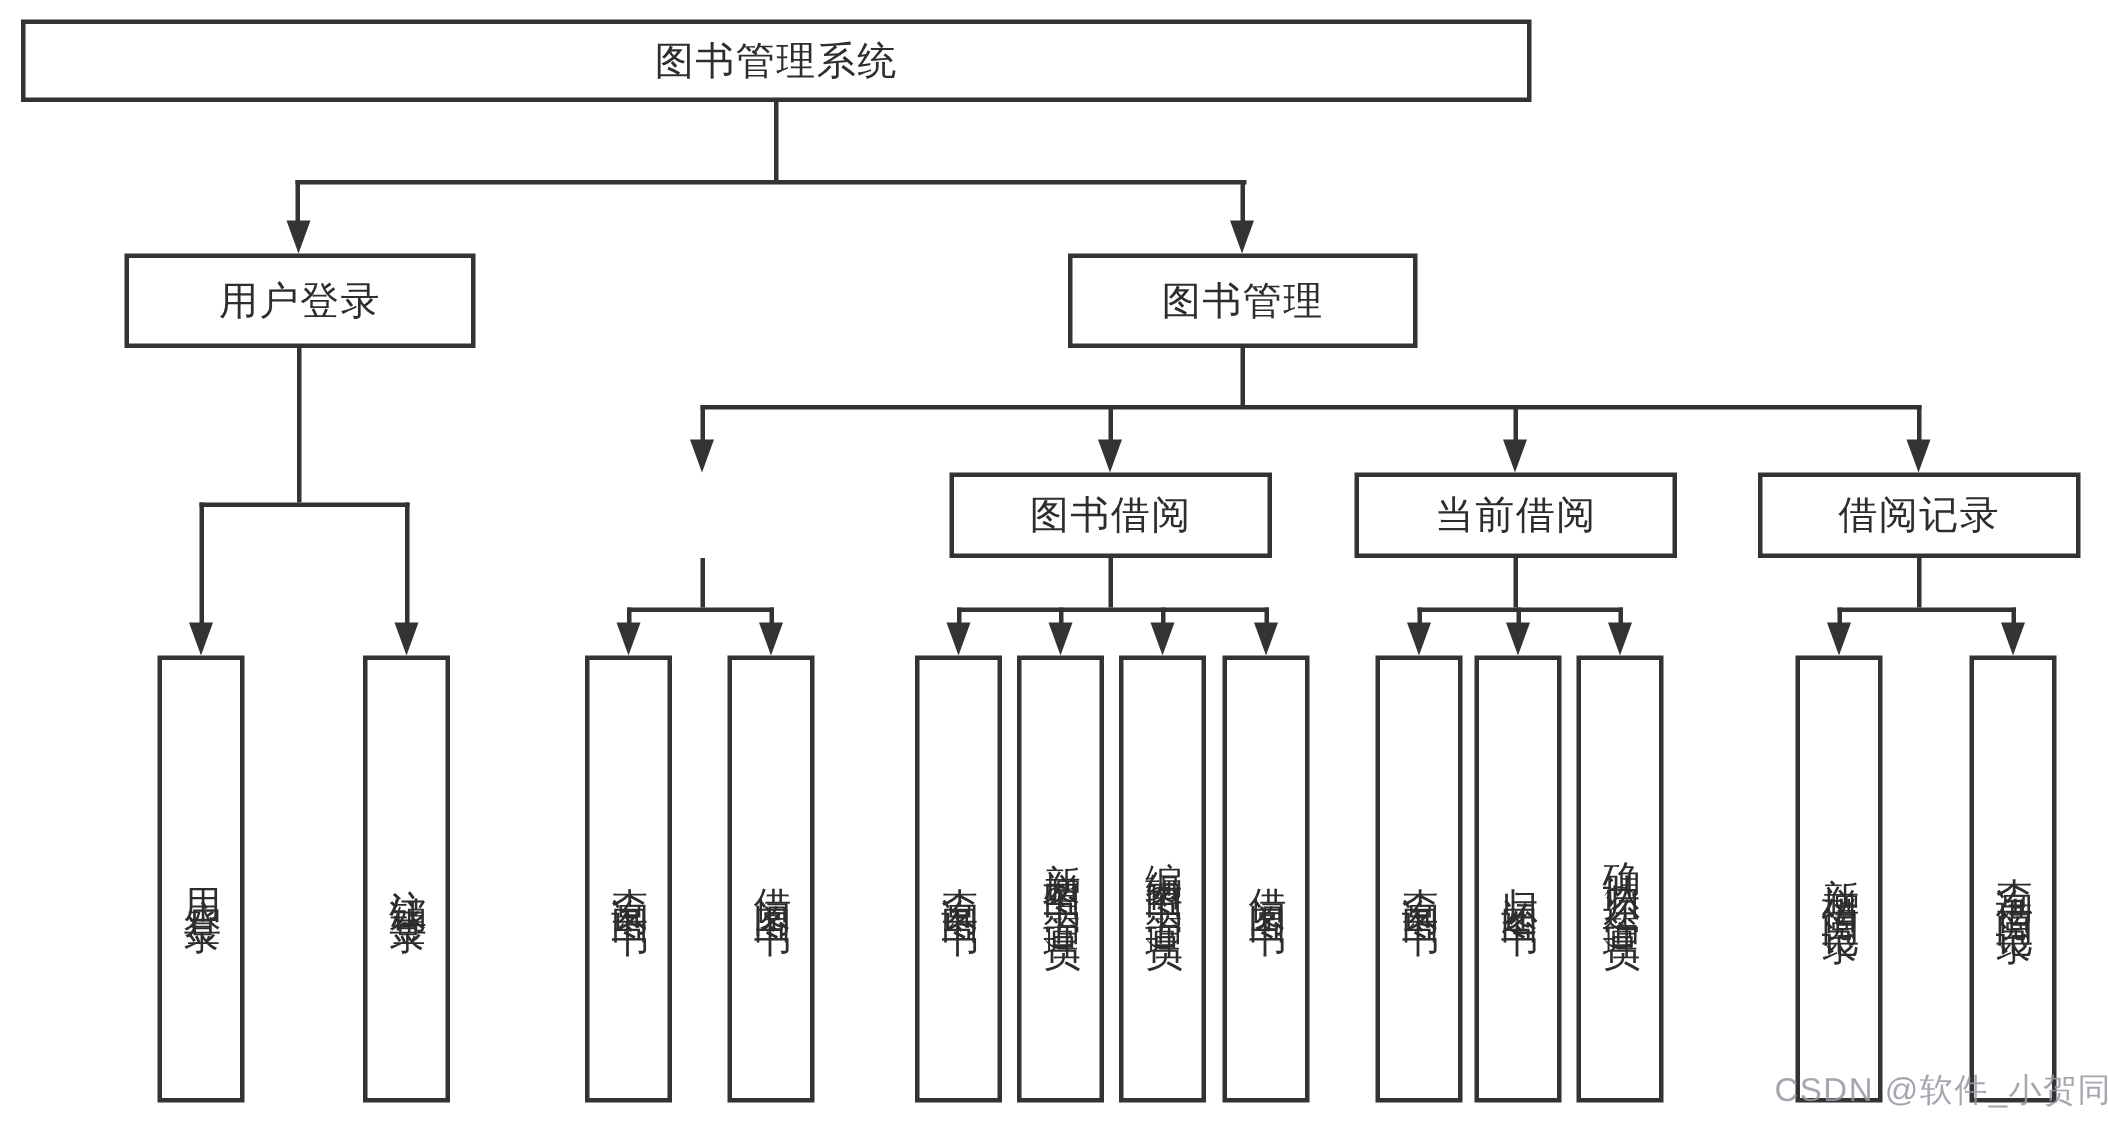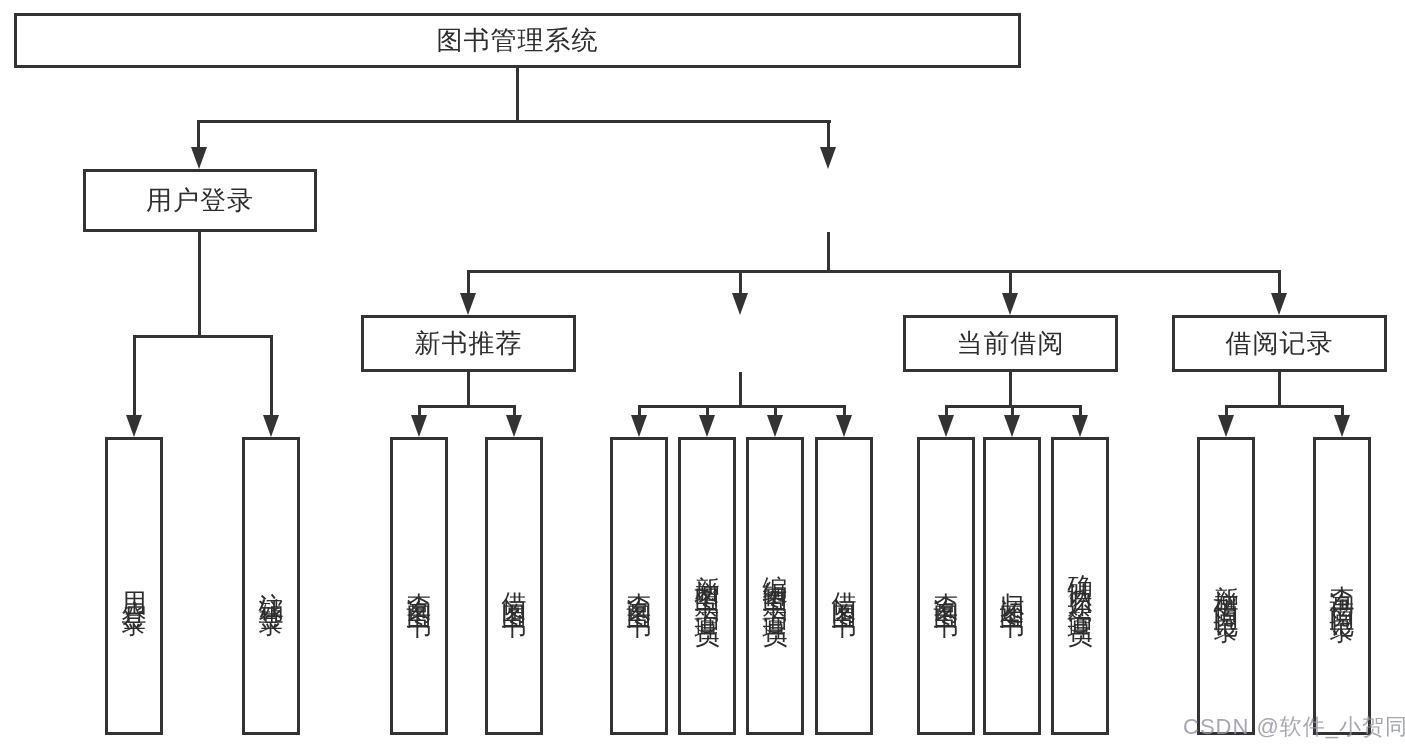--- a/index.html
+++ b/index.html
@@ -37,40 +37,41 @@
   <div class="node" style="left:14px; top:13px; width:1007px; height:55px;">图书管理系统</div>
 
   <div class="ln" style="left:516px; top:68px;  width:3px;  height:52px;"></div>
   <div class="ln" style="left:197px; top:120px; width:634px; height:3px;"></div>
   <div class="ln" style="left:197px; top:120px; width:3px;  height:28px;"></div>
   <div class="tri" style="left:191px; top:147px;"></div>
   <div class="ln" style="left:827px; top:120px; width:3px;  height:28px;"></div>
   <div class="tri" style="left:820px; top:147px;"></div>
 
   <div class="node" style="left:83px;  top:169px; width:234px; height:63px;">用户登录</div>
+  <div class="node" style="left:712px; top:169px; width:233px; height:63px;">图书管理</div>
 
   <div class="ln" style="left:198px; top:232px; width:3px;  height:103px;"></div>
   <div class="ln" style="left:133px; top:335px; width:140px; height:3px;"></div>
   <div class="ln" style="left:133px; top:335px; width:3px;  height:81px;"></div>
   <div class="tri" style="left:126px; top:415px;"></div>
   <div class="ln" style="left:270px; top:335px; width:3px;  height:81px;"></div>
   <div class="tri" style="left:263px; top:415px;"></div>
 
   <div class="ln" style="left:827px; top:232px; width:3px;   height:38px;"></div>
   <div class="ln" style="left:467px; top:270px; width:814px; height:3px;"></div>
   <div class="ln" style="left:467px;  top:270px; width:3px; height:24px;"></div>
   <div class="tri" style="left:460px;  top:293px;"></div>
   <div class="ln" style="left:739px;  top:270px; width:3px; height:24px;"></div>
   <div class="tri" style="left:732px;  top:293px;"></div>
   <div class="ln" style="left:1009px; top:270px; width:3px; height:24px;"></div>
   <div class="tri" style="left:1002px; top:293px;"></div>
   <div class="ln" style="left:1278px; top:270px; width:3px; height:24px;"></div>
   <div class="tri" style="left:1271px; top:293px;"></div>
 
-  <div class="node" style="left:361px;  top:315px; width:215px; height:57px;">新书推荐</div>
+  <div class="node" style="left:633px;  top:315px; width:215px; height:57px;">图书借阅</div>
   <div class="node" style="left:1172px; top:315px; width:215px; height:57px;">借阅记录</div>
   <div class="node" style="left:903px;  top:315px; width:215px; height:57px;">当前借阅</div>
 
   <div class="ln" style="left:467px; top:372px; width:3px;  height:33px;"></div>
   <div class="ln" style="left:418px; top:405px; width:98px; height:3px;"></div>
   <div class="ln" style="left:418px; top:405px; width:3px;  height:11px;"></div>
   <div class="tri" style="left:411px; top:415px;"></div>
   <div class="ln" style="left:513px; top:405px; width:3px;  height:11px;"></div>
   <div class="tri" style="left:506px; top:415px;"></div>
 

